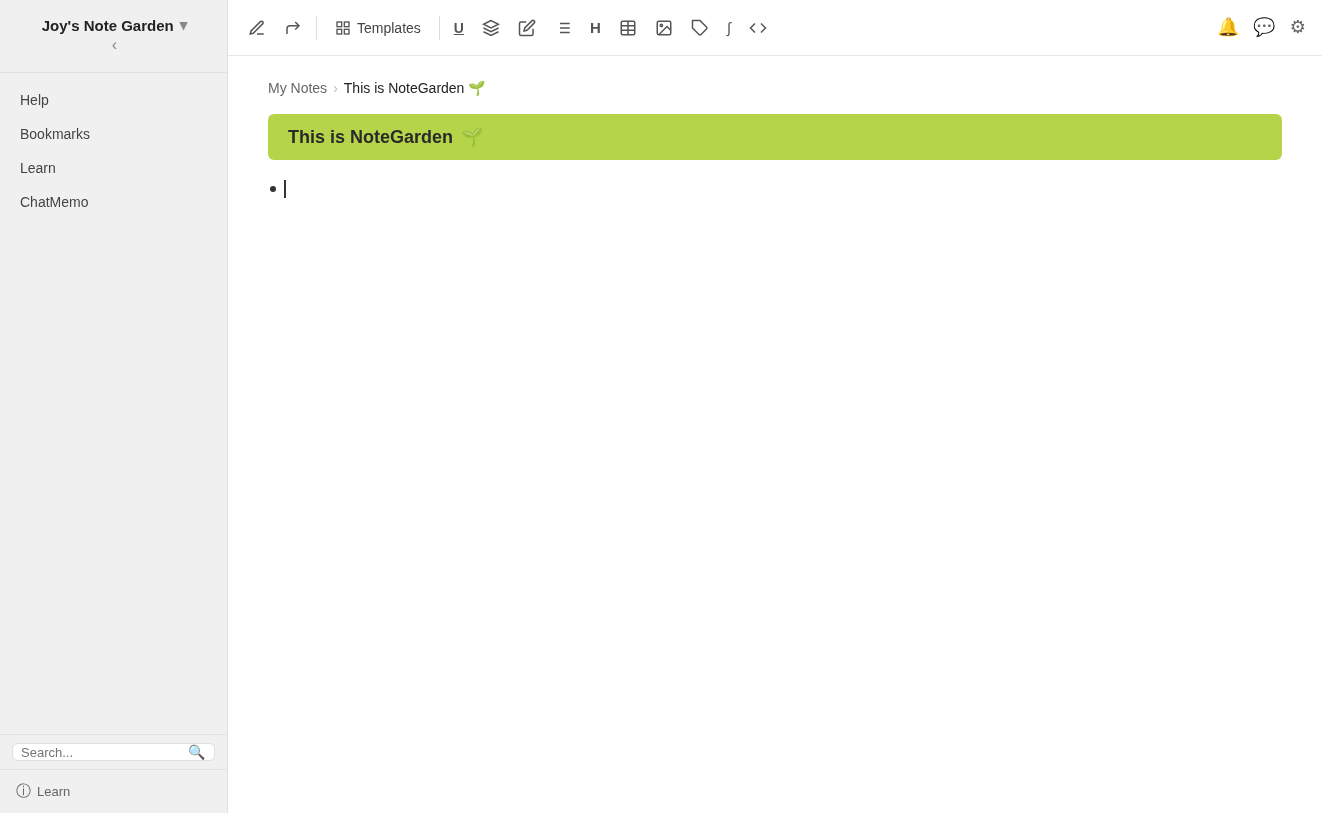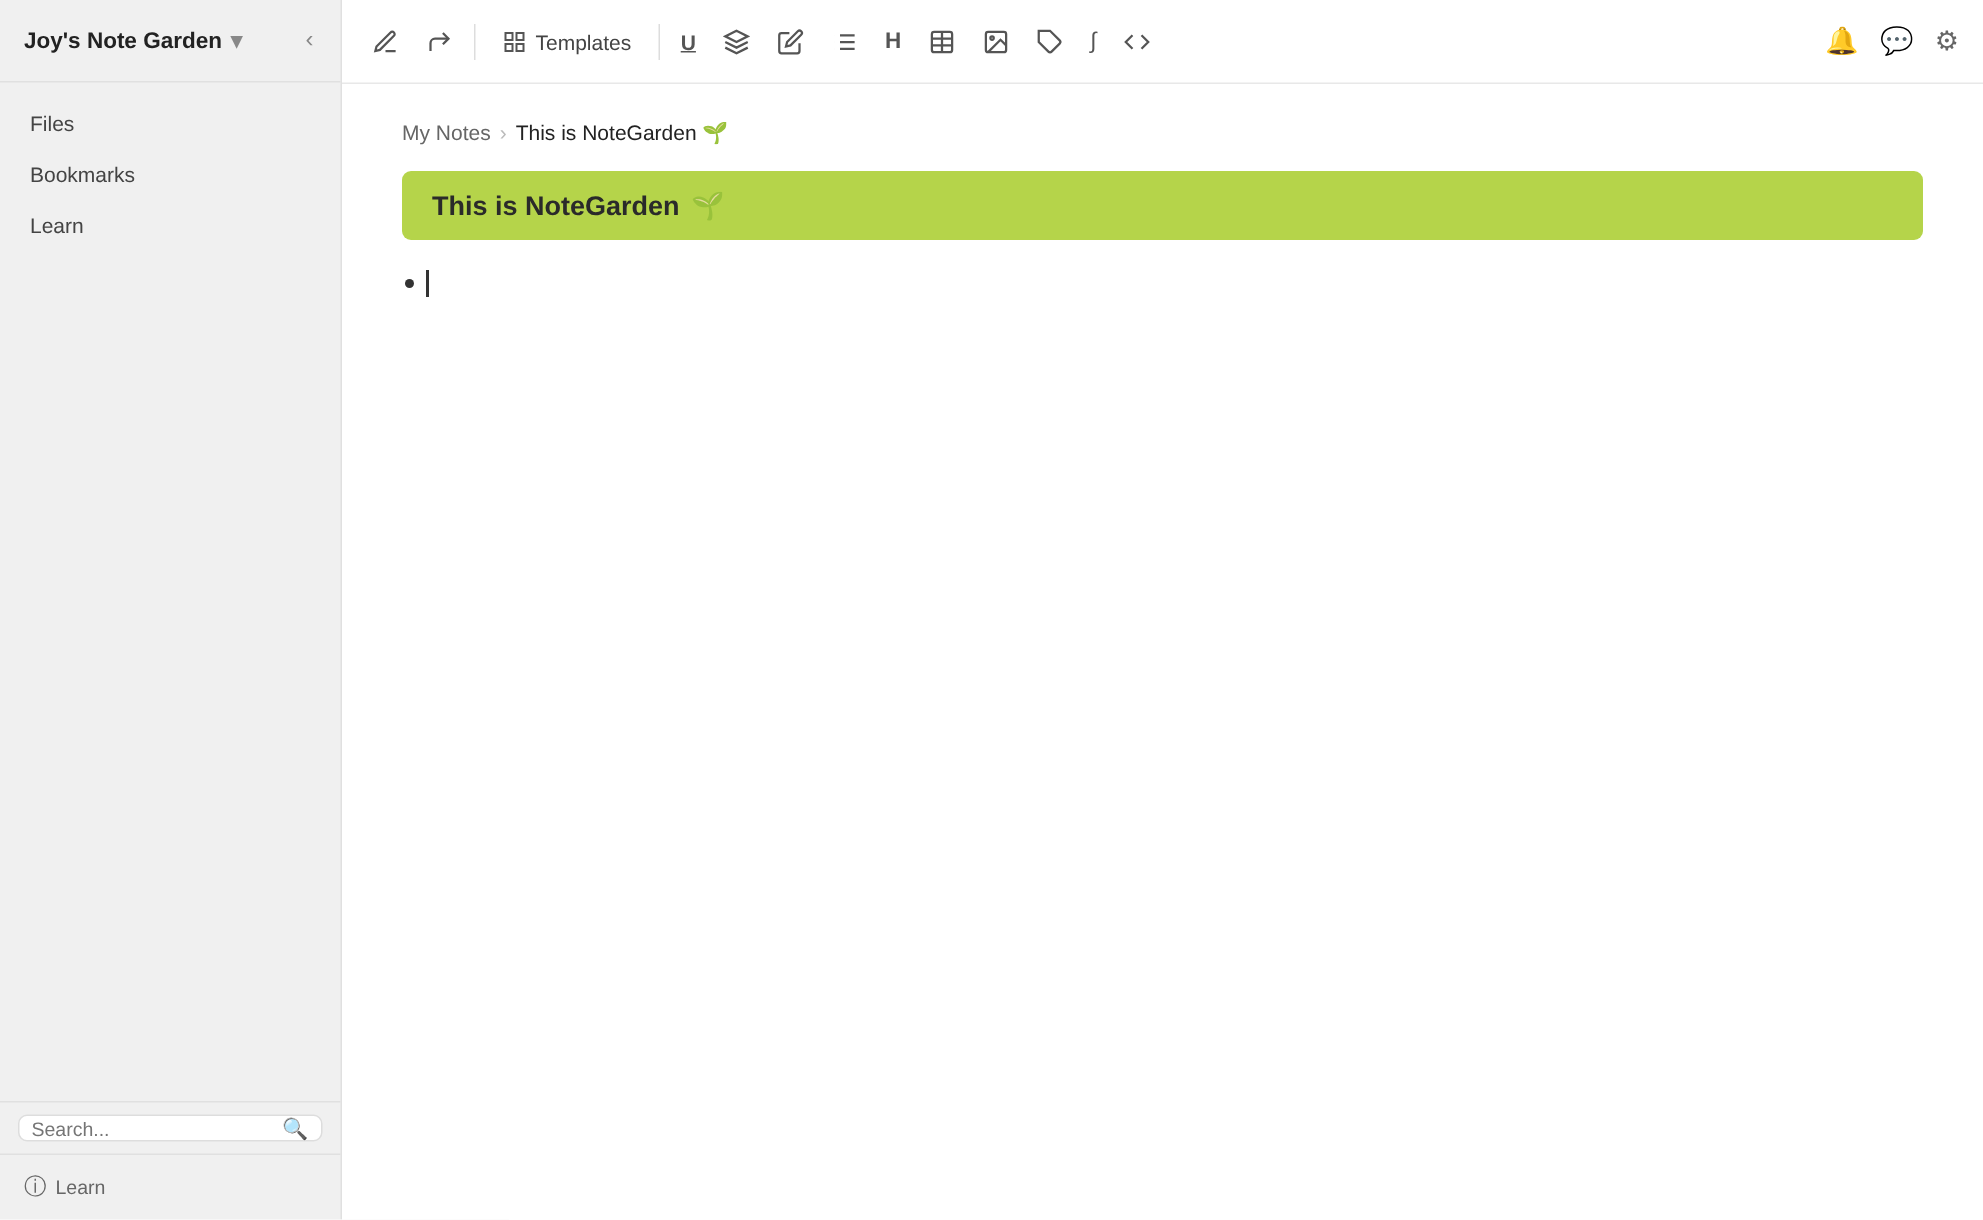--- a/index.html
+++ b/index.html
@@ -14,20 +14,21 @@
       flex-direction: column;
       height: 100%;
       border-right: 1px solid #e0e0e0;
     }
     #sidebar-header {
       display: flex;
       align-items: center;
       justify-content: space-between;
       padding: 16px 14px 16px 16px;
       border-bottom: 1px solid #e0e0e0;
+      flex-direction: column;
     }
     #workspace-title {
       font-size: 15px;
       font-weight: 600;
       color: #222;
       display: flex;
       align-items: center;
       gap: 6px;
     }
     #collapse-btn {
@@ -233,23 +234,24 @@
   <div id="sidebar-header">
     <div id="workspace-title">
       <span>Joy's Note Garden</span>
       <span style="cursor:pointer; color:#888;">▾</span>
     </div>
     <button id="collapse-btn">‹</button>
   </div>
 
   <div id="sidebar-nav">
 
-  <div class="nav-item">Files</div>
+  <div class="nav-item">Help</div>
       <div class="nav-item">Bookmarks</div>
       <div class="nav-item">Learn</div>
+      <div class="nav-item">ChatMemo</div>
     </div>
 
   <div id="search-container">
     <div id="search-wrapper">
       <input id="search-input" type="text" placeholder="Search..." style="">
       <button id="search-icon-btn">
         <span>🔍</span>
       </button>
     </div>
   </div>

